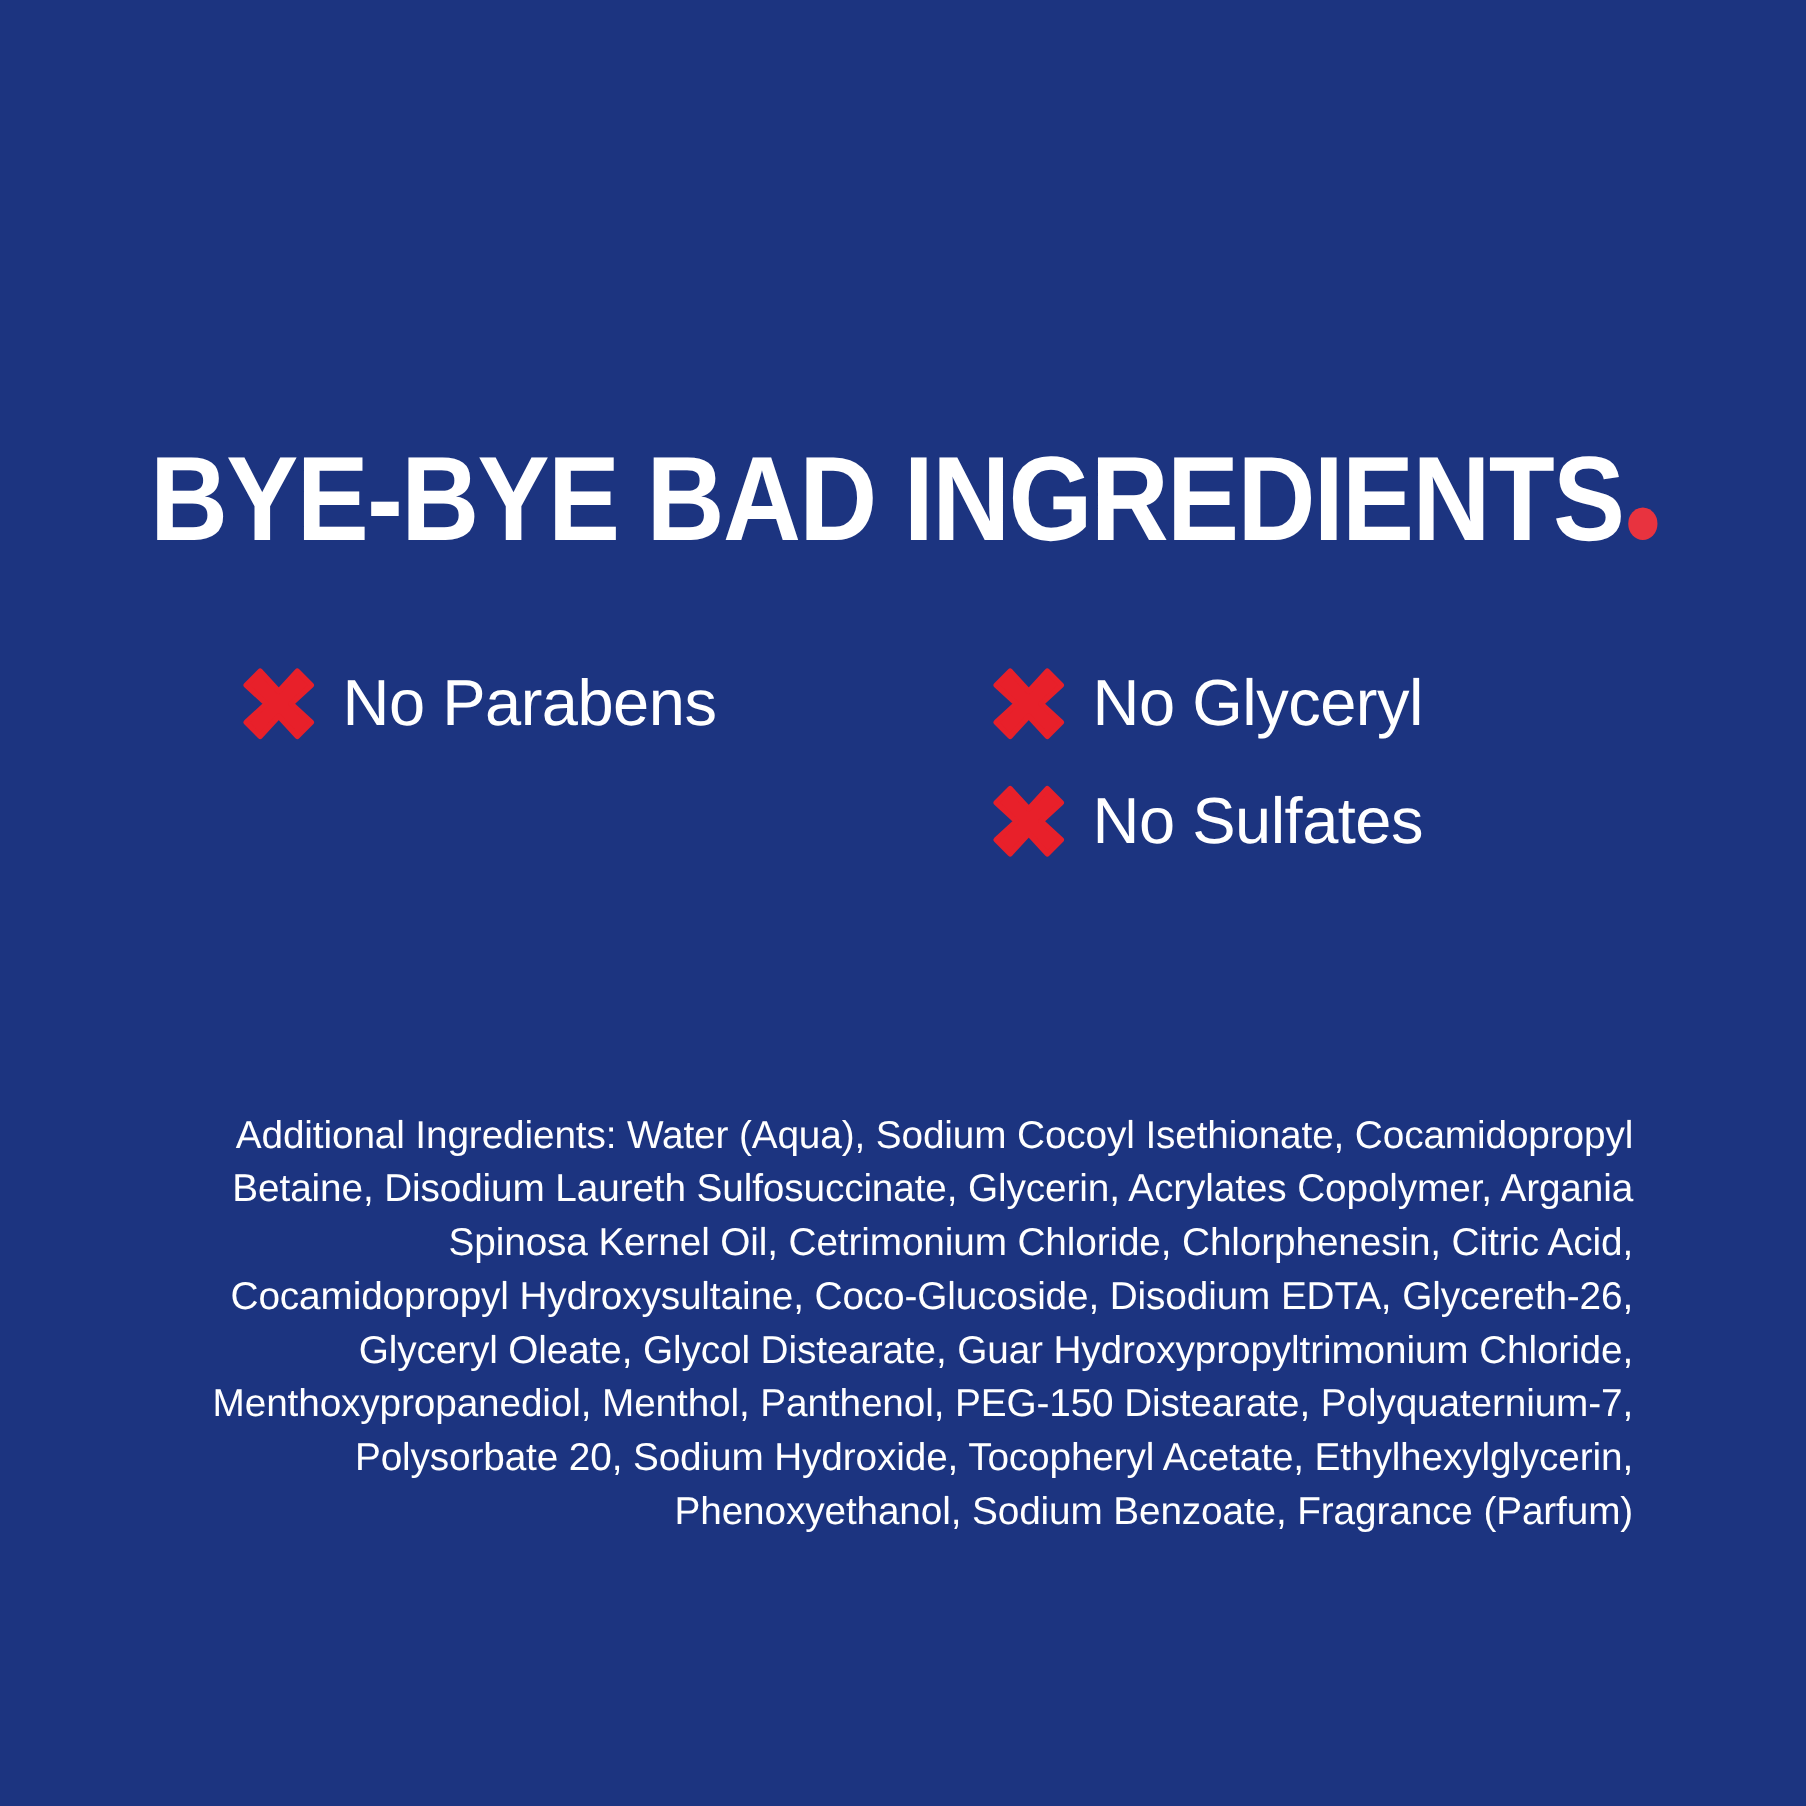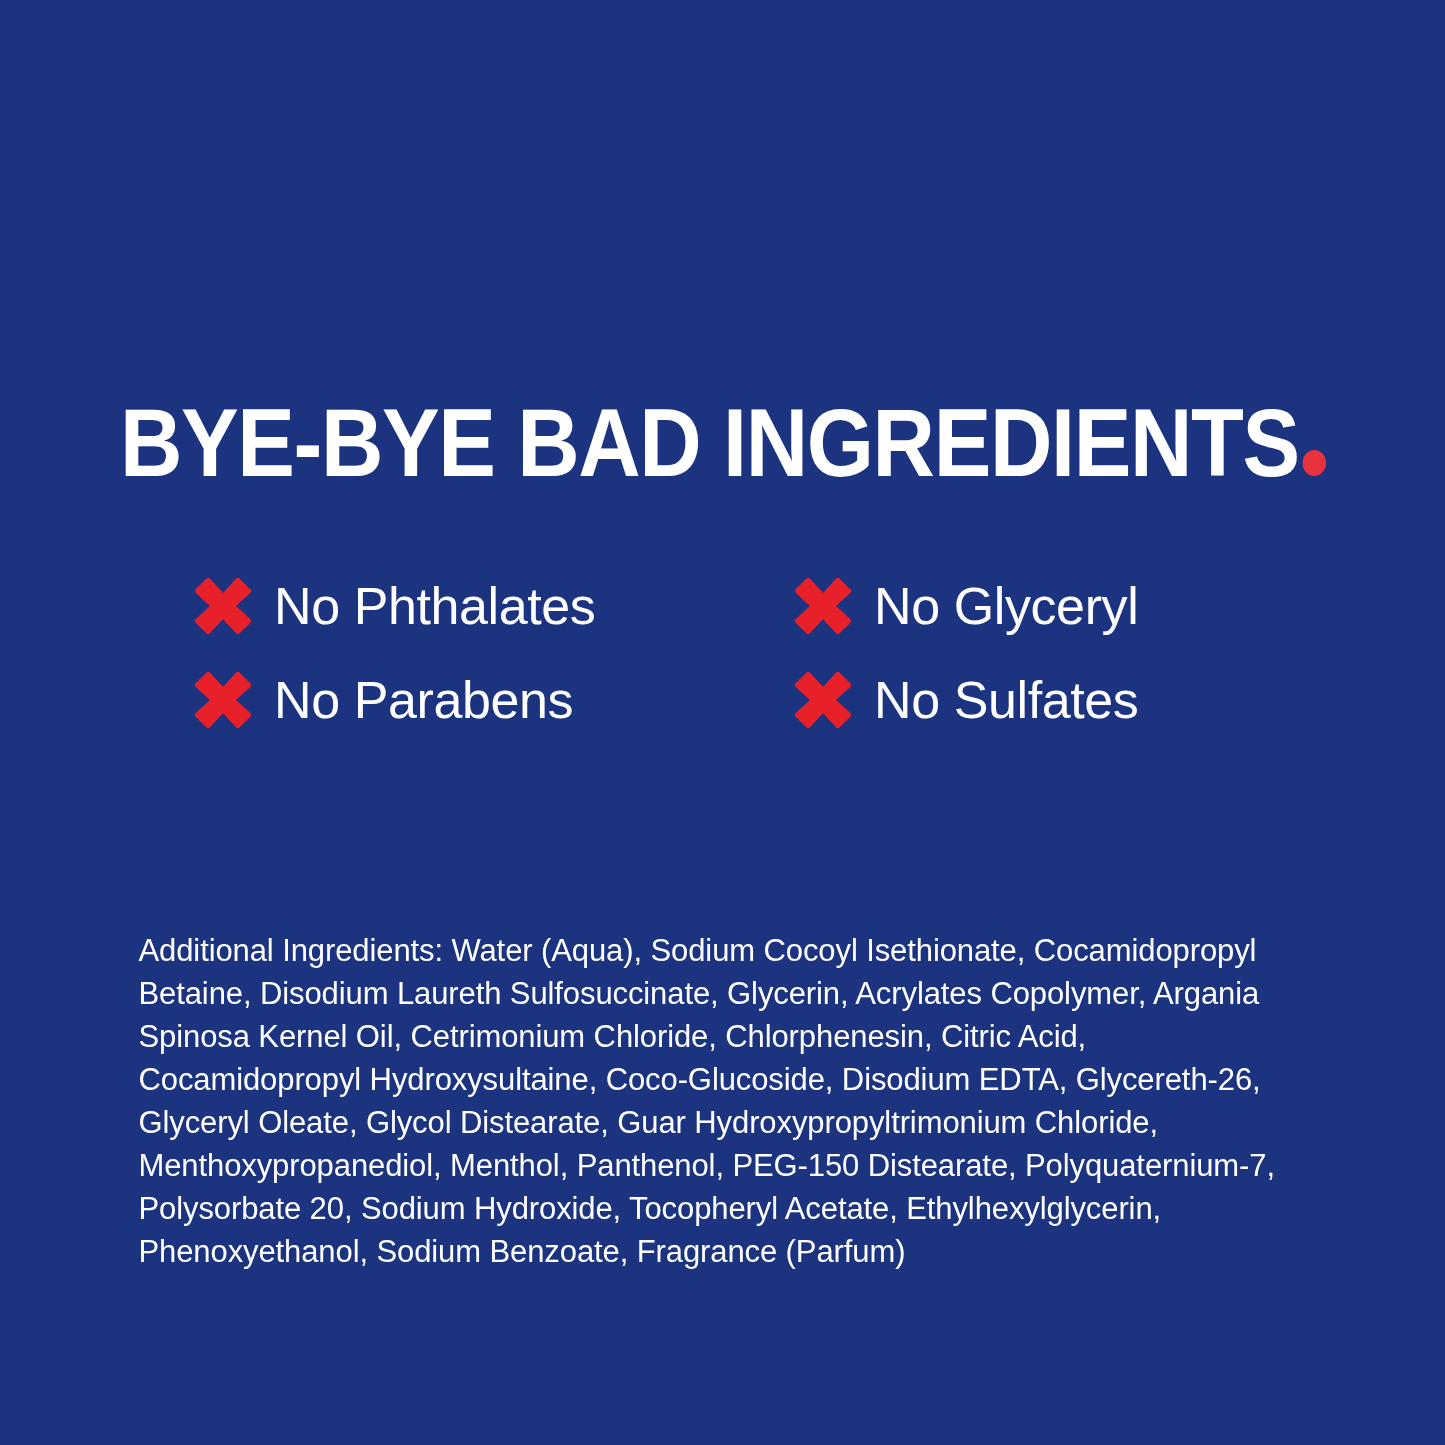--- a/index.html
+++ b/index.html
@@ -13,21 +13,20 @@
     font-family: "Liberation Sans", sans-serif;
     overflow: hidden;
     position: relative;
     -webkit-font-smoothing: antialiased;
   }
 
   .page {
     position: absolute;
     inset: 0;
     background: #1c3480;
-    margin-top: 43px;
   }
 
   
   .headline-wrap {
     position: absolute;
     left: 0;
     top: 352px;
     width: 1445px;
     text-align: center;
   }
@@ -89,21 +88,21 @@
     white-space: nowrap;
   }
 
   
   .ingredients {
     position: absolute;
     left: 50%;
     transform: translateX(-50%);
     top: 886px;
     width: 1168px;
-    text-align: left;
+    text-align: right;
     font-family: "Liberation Sans", sans-serif;
     font-size: 31px;
     font-weight: 400;
     line-height: 43px;
     color: #ffffff;
     letter-spacing: -0.1px;
   }
 </style>
 </head>
 <body>
@@ -111,26 +110,20 @@
 <div class="page">
 
   <div class="headline-wrap">
     <div class="headline"><span>BYE-BYE BAD INGREDIENTS</span><span class="headline-dot"></span></div>
   </div>
 
   <div class="claims">
 
     <div class="claim-col left">
 
-      <div class="claim-row">
-        <svg class="claim-x" viewBox="0 0 100 100" aria-hidden="true">
-          <path d="M26 8 L50 34 L74 8 L92 26 L66 50 L92 74 L74 92 L50 66 L26 92 L8 74 L34 50 L8 26 Z" fill="#e8202a" stroke="#e8202a" stroke-width="7" stroke-linejoin="round"></path>
-        </svg>
-        <span class="claim-label">No Phthalates</span>
-      </div>
 
 
       <div class="claim-row">
         <svg class="claim-x" viewBox="0 0 100 100" aria-hidden="true">
           <path d="M26 8 L50 34 L74 8 L92 26 L66 50 L92 74 L74 92 L50 66 L26 92 L8 74 L34 50 L8 26 Z" fill="#e8202a" stroke="#e8202a" stroke-width="7" stroke-linejoin="round"></path>
         </svg>
         <span class="claim-label">No Parabens</span>
       </div>
 
     </div>

